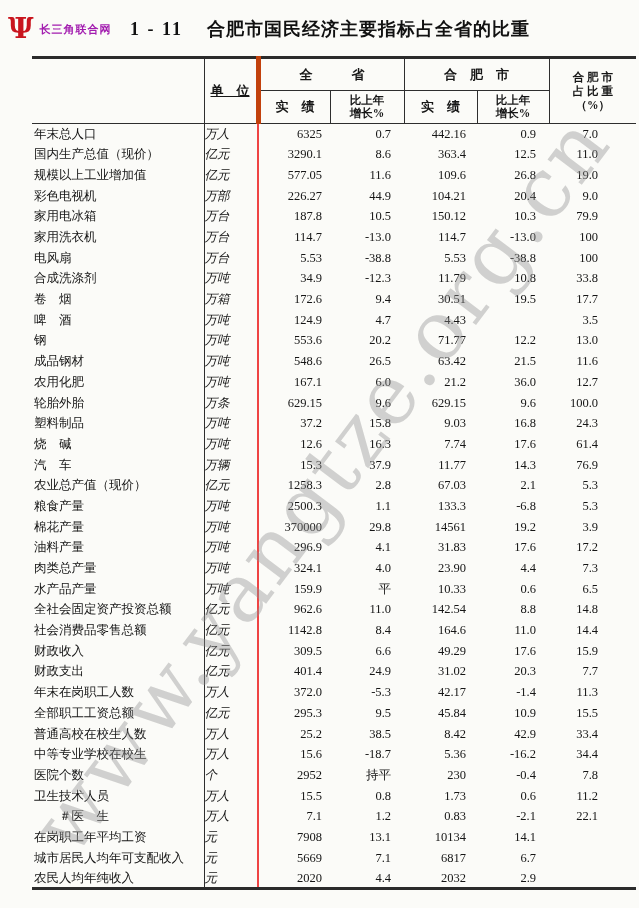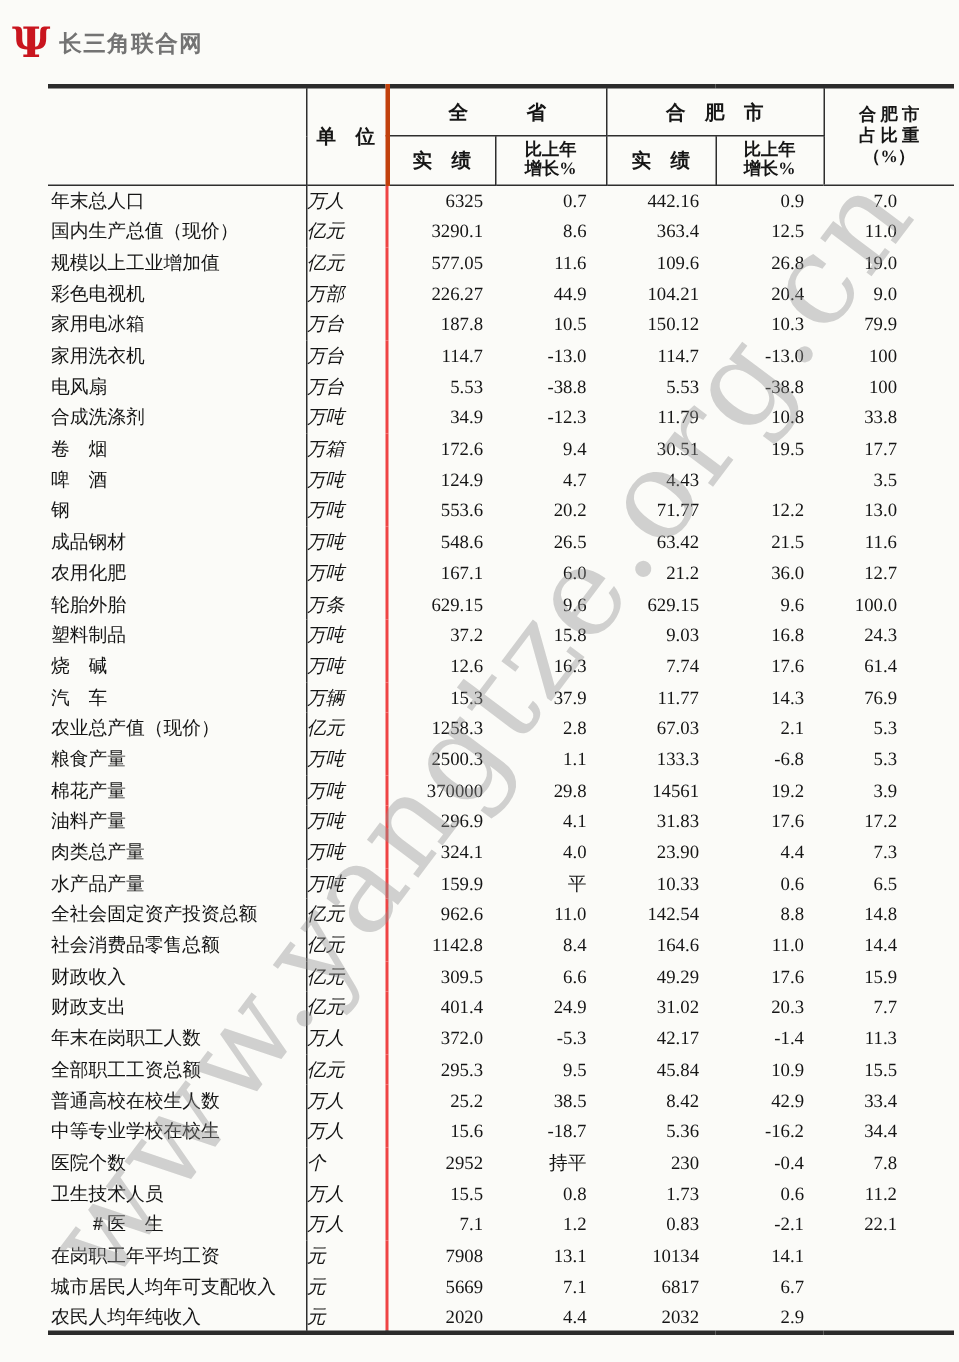--- a/index.html
+++ b/index.html
@@ -24,39 +24,39 @@
     pointer-events:none; z-index:3;
   }
 
   
   .page-header { position:absolute; top:12px; left:0; width:100%; height:42px; z-index:2; }
   .logo { position:absolute; left:8px; top:3px; display:flex; align-items:center; gap:6px; cursor:pointer; }
   .logo-icon {
     color:#c9151e; font-size:28px; line-height:1; font-weight:bold;
     font-family:"DejaVu Serif",serif;
   }
-  .logo-text { font-size:15px; font-weight:bold; color:#737373; letter-spacing:1px; }
+  .logo-text { font-size:11px; font-weight:bold; color:#a21caf; letter-spacing:1px; }
   .doc-title { position:absolute; left:130px; top:5px; font-size:18px; font-weight:bold; white-space:nowrap; color:#111; }
   .doc-title .no { margin-right:24px; letter-spacing:2px; }
   .doc-title .tt { letter-spacing:1px; }
 
   
   table {
     position:absolute; top:56px; left:32px; width:604px;
     border-collapse:collapse; table-layout:fixed; z-index:2;
     border-top:3px solid #2b2b2b; border-bottom:3px solid #2b2b2b;
   }
   col.w-ind{width:172px;} col.w-unit{width:54px;} col.w-pa{width:72px;}
   col.w-pg{width:74px;} col.w-ha{width:73px;} col.w-hg{width:72px;} col.w-sh{width:87px;}
 
   thead th { font-weight:bold; vertical-align:middle; font-size:13px; color:#161616; }
   thead tr.r1 th { height:33px; }
   thead tr.r2 th { height:33px; }
   th.h-ind   { border-right:1px solid #2e2e2e; border-bottom:1px solid #2e2e2e; }
-  th.h-unit  { border-right:3px solid #c2410c; border-bottom:1px solid #2e2e2e; }
+  th.h-unit  { border-right:5px solid #c2410c; border-bottom:1px solid #2e2e2e;text-decoration:underline; }
   th.h-group { border-bottom:1px solid #2e2e2e; }
   th.h-gprov { border-right:1px solid #2e2e2e; }
   th.h-ghf   { border-right:1px solid #2e2e2e; }
   th.h-share { border-bottom:1px solid #2e2e2e; font-size:11.5px; line-height:14px; }
   th.sub     { border-bottom:1px solid #2e2e2e; }
   th.sub-pa  { border-right:1px solid #2e2e2e; }
   th.sub-pg  { border-right:1px solid #2e2e2e; font-size:11.5px; line-height:13px; }
   th.sub-ha  { border-right:1px solid #2e2e2e; }
   th.sub-hg  { border-right:1px solid #2e2e2e; font-size:11.5px; line-height:13px; }
 
@@ -74,20 +74,23 @@
 <body>
 
 <div class="page">
 
   <div class="watermark">www.yangtze.org.cn</div>
 
   <div class="page-header">
     <div class="logo">
       <span class="logo-icon">Ψ</span>
       <span class="logo-text">长三角联合网</span>
+    </div>
+    <div class="doc-title">
+      <span class="no">1 - 11</span><span class="tt">合肥市国民经济主要指标占全省的比重</span>
     </div>
   </div>
 
   <table>
     <colgroup>
       <col class="w-ind">
         <col class="w-unit">
         <col class="w-pa">
         <col class="w-pg">
         <col class="w-ha">

